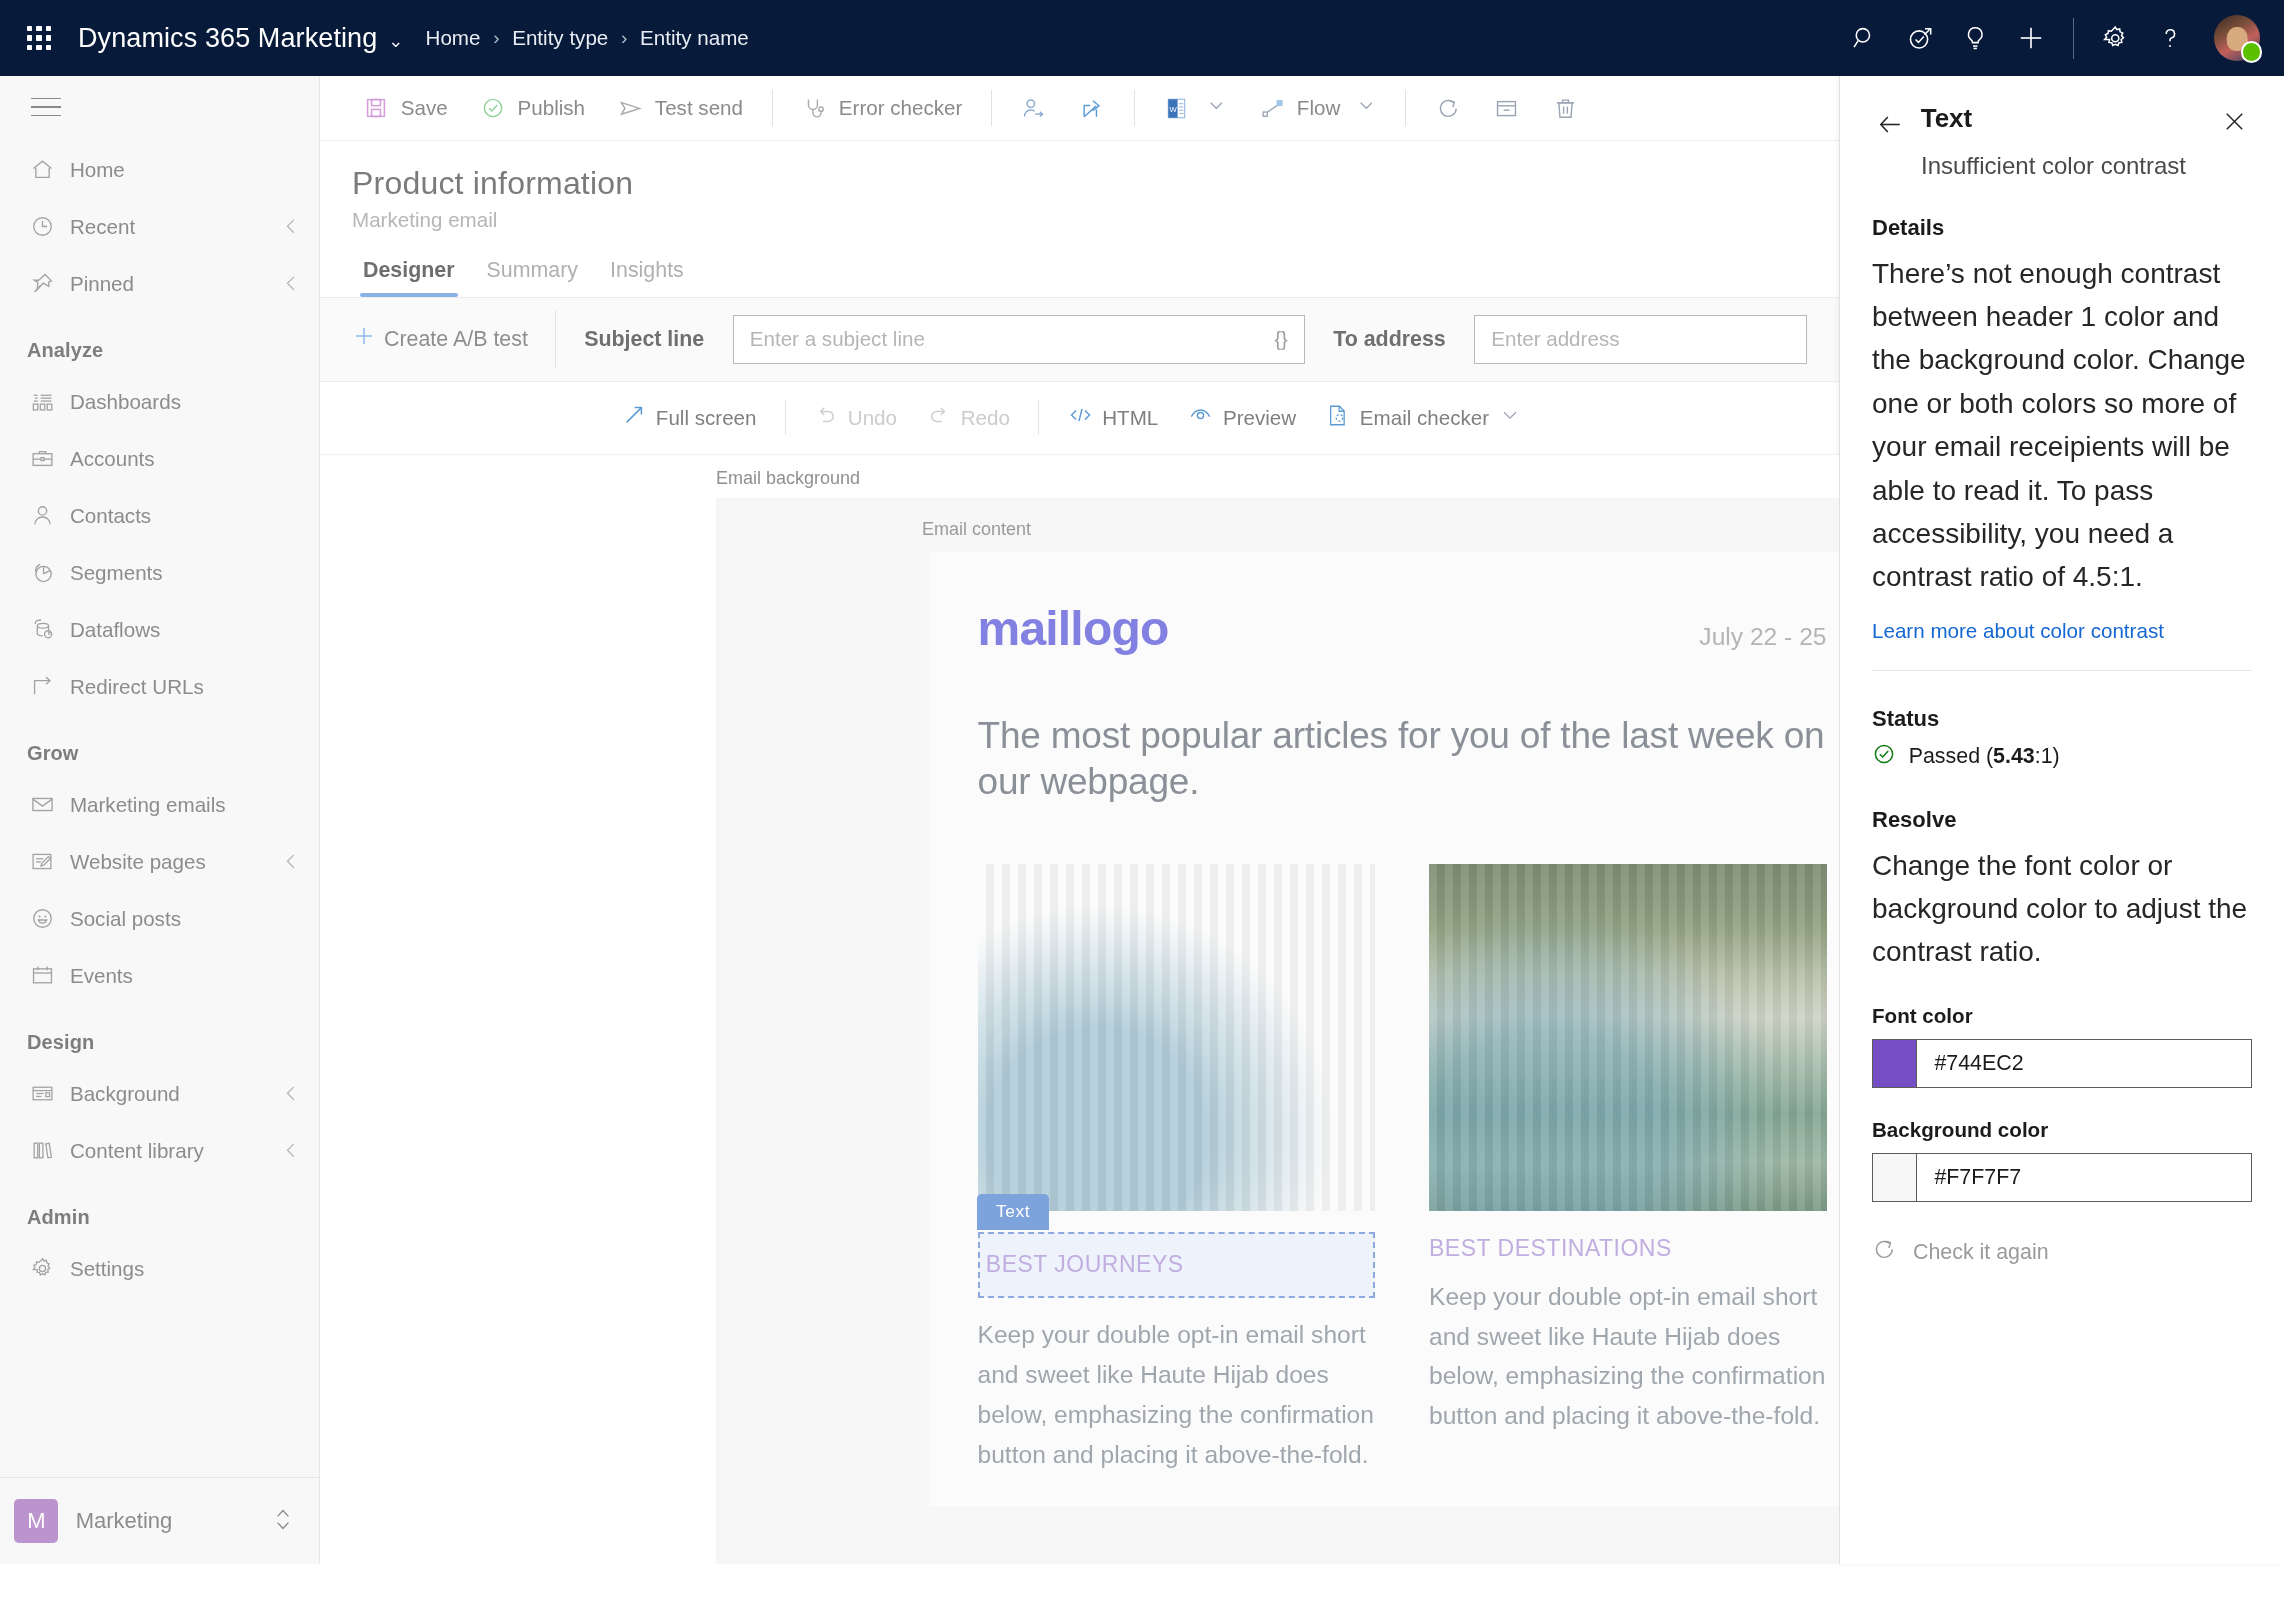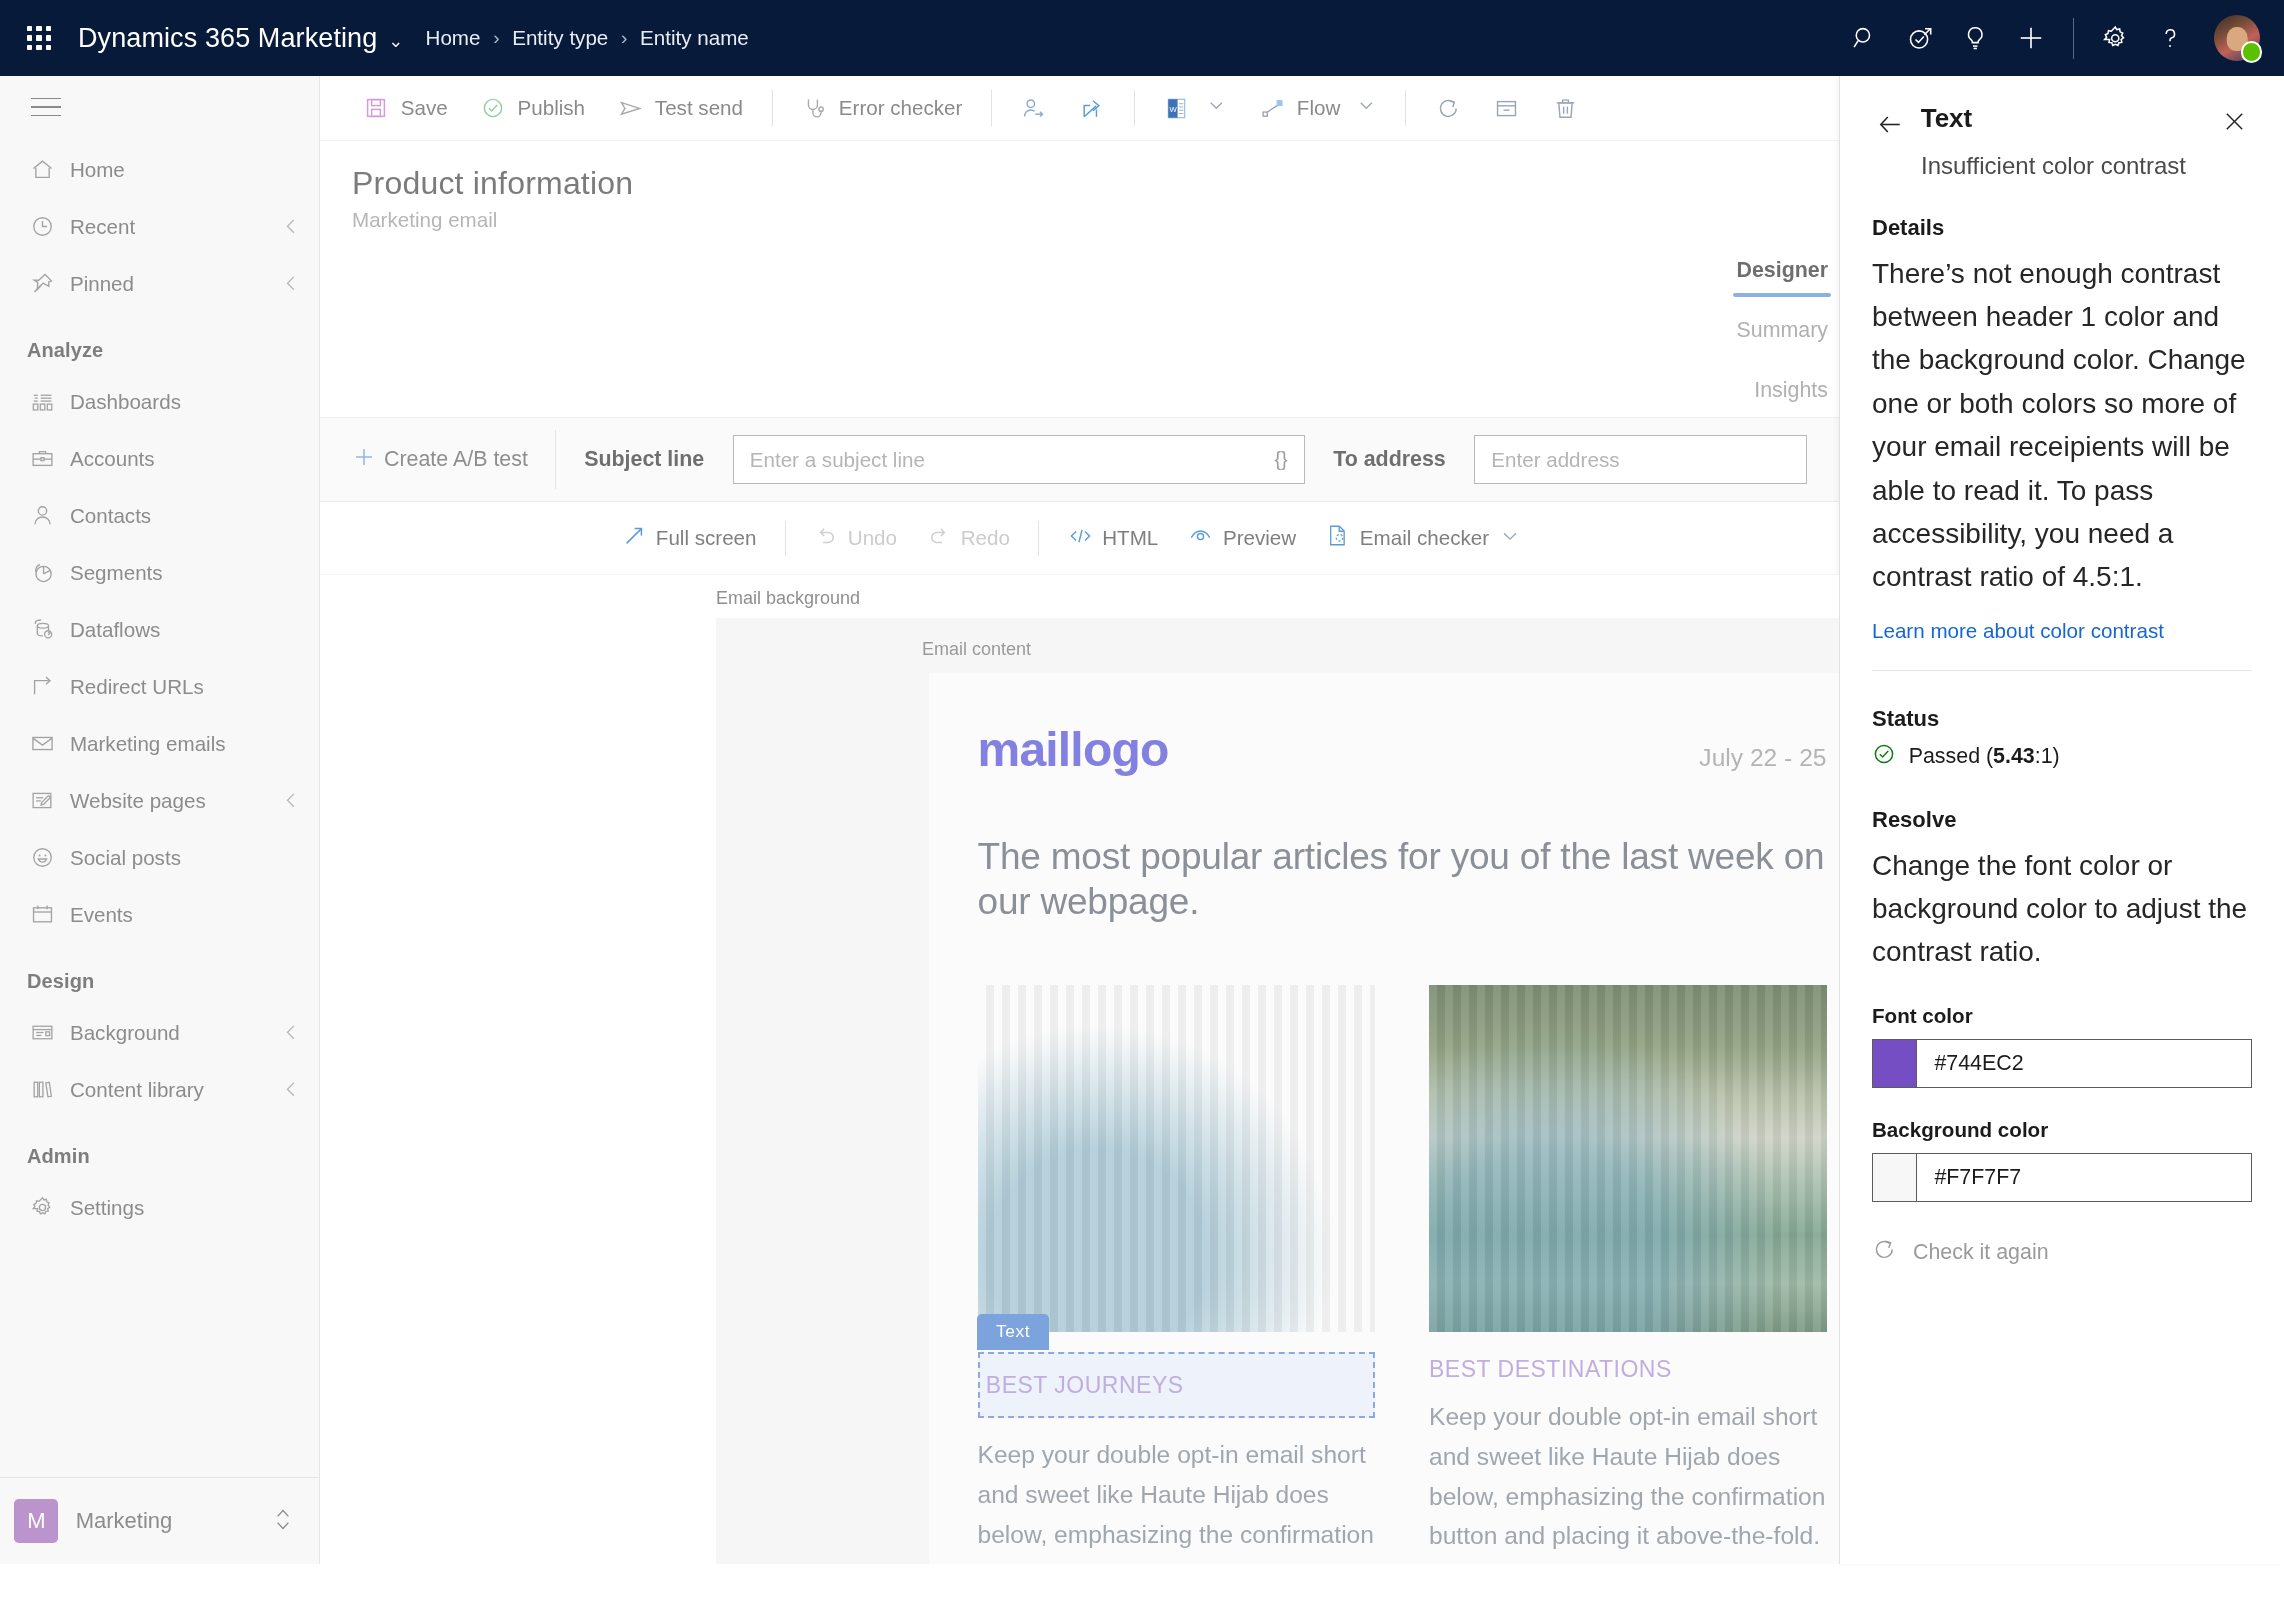--- a/index.html
+++ b/index.html
@@ -103,21 +103,21 @@
     font-size: 20.6px; color: #8a8a8a; white-space: nowrap;
   }
   .cmd .cmdic { display: flex; align-items: center; justify-content: center; width: 27px; }
   .cmd .caret { margin-left: 4.8px; color: #9aa4b2; }
   .cdiv { width: 0.8px; height: 36px; background: #e2e2e2; margin: 0 11px; }
 
   .titlearea { padding: 24px 0 0 32px; }
   .page-title { font-size: 32px; color: #7b7b7b; font-weight: 400; letter-spacing: 0.2px; }
   .page-sub { font-size: 20.6px; color: #b6b6b6; margin-top: 6.3px; }
 
-  .tabs { display: flex; align-items: flex-end; gap: 16px; padding: 20.6px 0 0 32px; border-bottom: 0.8px solid #ededed; flex-direction: column; }
+  .tabs { display: flex; align-items: flex-end; gap: 10px; padding: 20.6px 0 0 32px; border-bottom: 0.8px solid #ededed; }
   .tab {
     font-size: 21.4px; color: #b0b0b0; padding: 4.8px 11px 14.3px 11px; cursor: pointer;
     position: relative; white-space: nowrap;
   }
   .tab.active { color: #6e6e6e; font-weight: 700; }
   .tab.active::after {
     content: ""; position: absolute; left: 8px; right: 8px; bottom: 0;
     height: 4px; background: #8ab0e8; border-radius: 2.4px;
   }
 
@@ -428,20 +428,21 @@
         <div class="nav-item">
           <span class="nav-ic">
             <svg width="25" height="25" viewBox="0 0 24 24" fill="none" stroke="#a3a3a3" stroke-width="1.3">
                 <polyline points="4.4,19.4 4.4,6.4 18.8,6.4"></polyline>
                 <polyline points="15.4,3 19.2,6.4 15.4,9.8"></polyline>
               </svg>
           </span>
           <span class="nav-label">Redirect URLs</span>
         </div>
 
+        <div class="nav-group">Grow</div>
 
         <div class="nav-item">
           <span class="nav-ic">
             <svg width="25" height="25" viewBox="0 0 24 24" fill="none" stroke="#a3a3a3" stroke-width="1.3">
                 <rect x="2.8" y="6.2" width="18.4" height="11.6"></rect>
                 <polyline points="2.8,6.8 12,13.6 21.2,6.8"></polyline>
               </svg>
           </span>
           <span class="nav-label">Marketing emails</span>
         </div>

